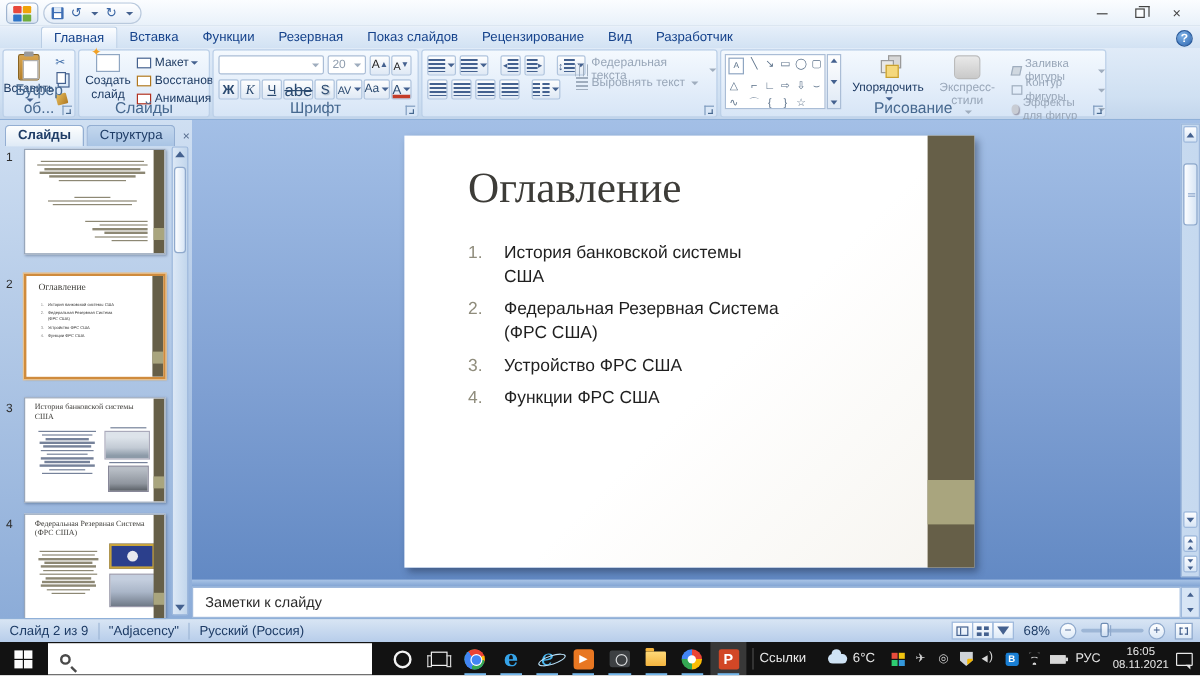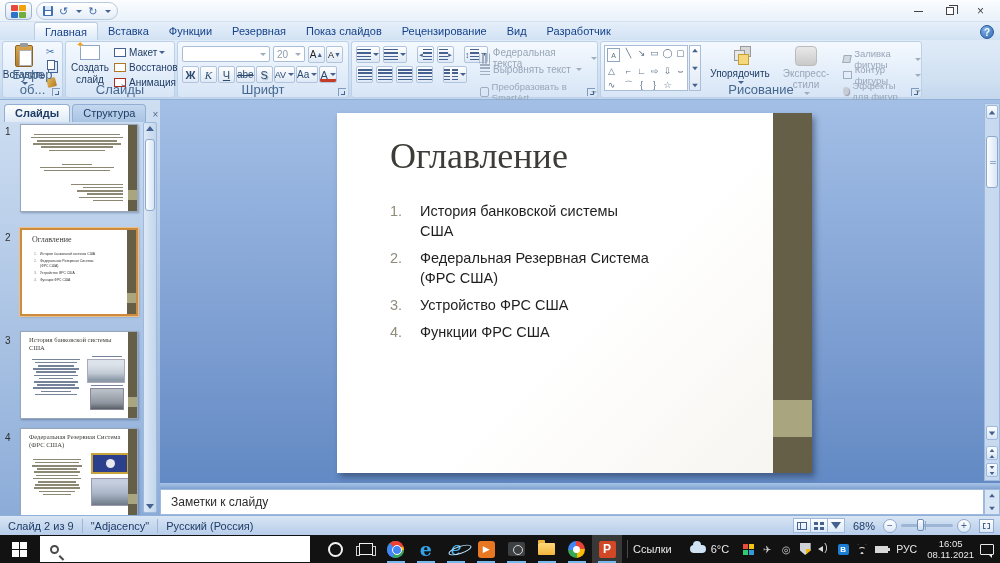--- a/index.html
+++ b/index.html
@@ -347,21 +347,21 @@
       <div style="position:absolute;left:4px;top:24px;display:flex;">
         <div class="smallbtn" style="font-weight:bold;font-size:11px;color:#2b4a70">
             <span>Ж</span>
           </div>
         <div class="smallbtn" style="font-style:italic;font-family:'Liberation Serif',serif;font-size:11px;color:#2b4a70">
             <span>К</span>
           </div>
         <div class="smallbtn" style="text-decoration:underline;font-size:11px;color:#2b4a70">
             <span>Ч</span>
           </div>
-        <div class="smallbtn" style="text-decoration:line-through;font-size:10px;color:#2b4a70">
+        <div class="smallbtn" style="text-decoration:line-through;font-size:14px;color:#2b4a70">
             <span>abe</span>
           </div>
         <div class="smallbtn" style="font-size:11px;color:#2b4a70;text-shadow:1px 1px 1px #9ab;">
             <span>S</span>
           </div>
         <div class="smallbtn" style="font-size:9px;color:#2b4a70">
             <span>AV</span>
             <span class="dd"></span>
           </div>
         <div class="smallbtn" style="font-size:10px;color:#2b4a70">
@@ -424,25 +424,20 @@
           </div>
       </div>
       <div class="abs gray" style="left:128px;top:5px;display:flex;align-items:center;gap:3px;">
         <span class="bars gray" style="transform:rotate(90deg);width:10px"></span>
         <span class="rbtn-lbl gray">Федеральная текста</span>
         <span class="dd gray"></span>
       </div>
       <div class="abs gray" style="left:128px;top:22px;display:flex;align-items:center;gap:3px;">
         <span class="bars gray" style="width:10px"></span>
         <span class="rbtn-lbl gray">Выровнять текст</span>
-        <span class="dd gray"></span>
-      </div>
-      <div class="abs gray" style="left:128px;top:39px;display:flex;align-items:center;gap:3px;">
-        <span style="width:10px;height:10px;border:1px solid #9fadbe;border-radius:2px;"></span>
-        <span class="rbtn-lbl gray" style="font-size:9.5px">Преобразовать в SmartArt</span>
         <span class="dd gray"></span>
       </div>
       <div class="launcher"></div>
     </div>
 
     <div class="rgroup" style="left:600px;width:322px;">
       <div class="abs" style="left:3px;top:3px;width:84px;height:46px;background:#fff;border:1px solid #aabdd6;display:grid;grid-template-columns:repeat(6,1fr);overflow:hidden;">
         <span class="shape-cell" style="border:1px solid #8fa6c2;margin:2px;font-size:7px;">A</span>
         <span class="shape-cell">╲</span>
         <span class="shape-cell">↘</span>

